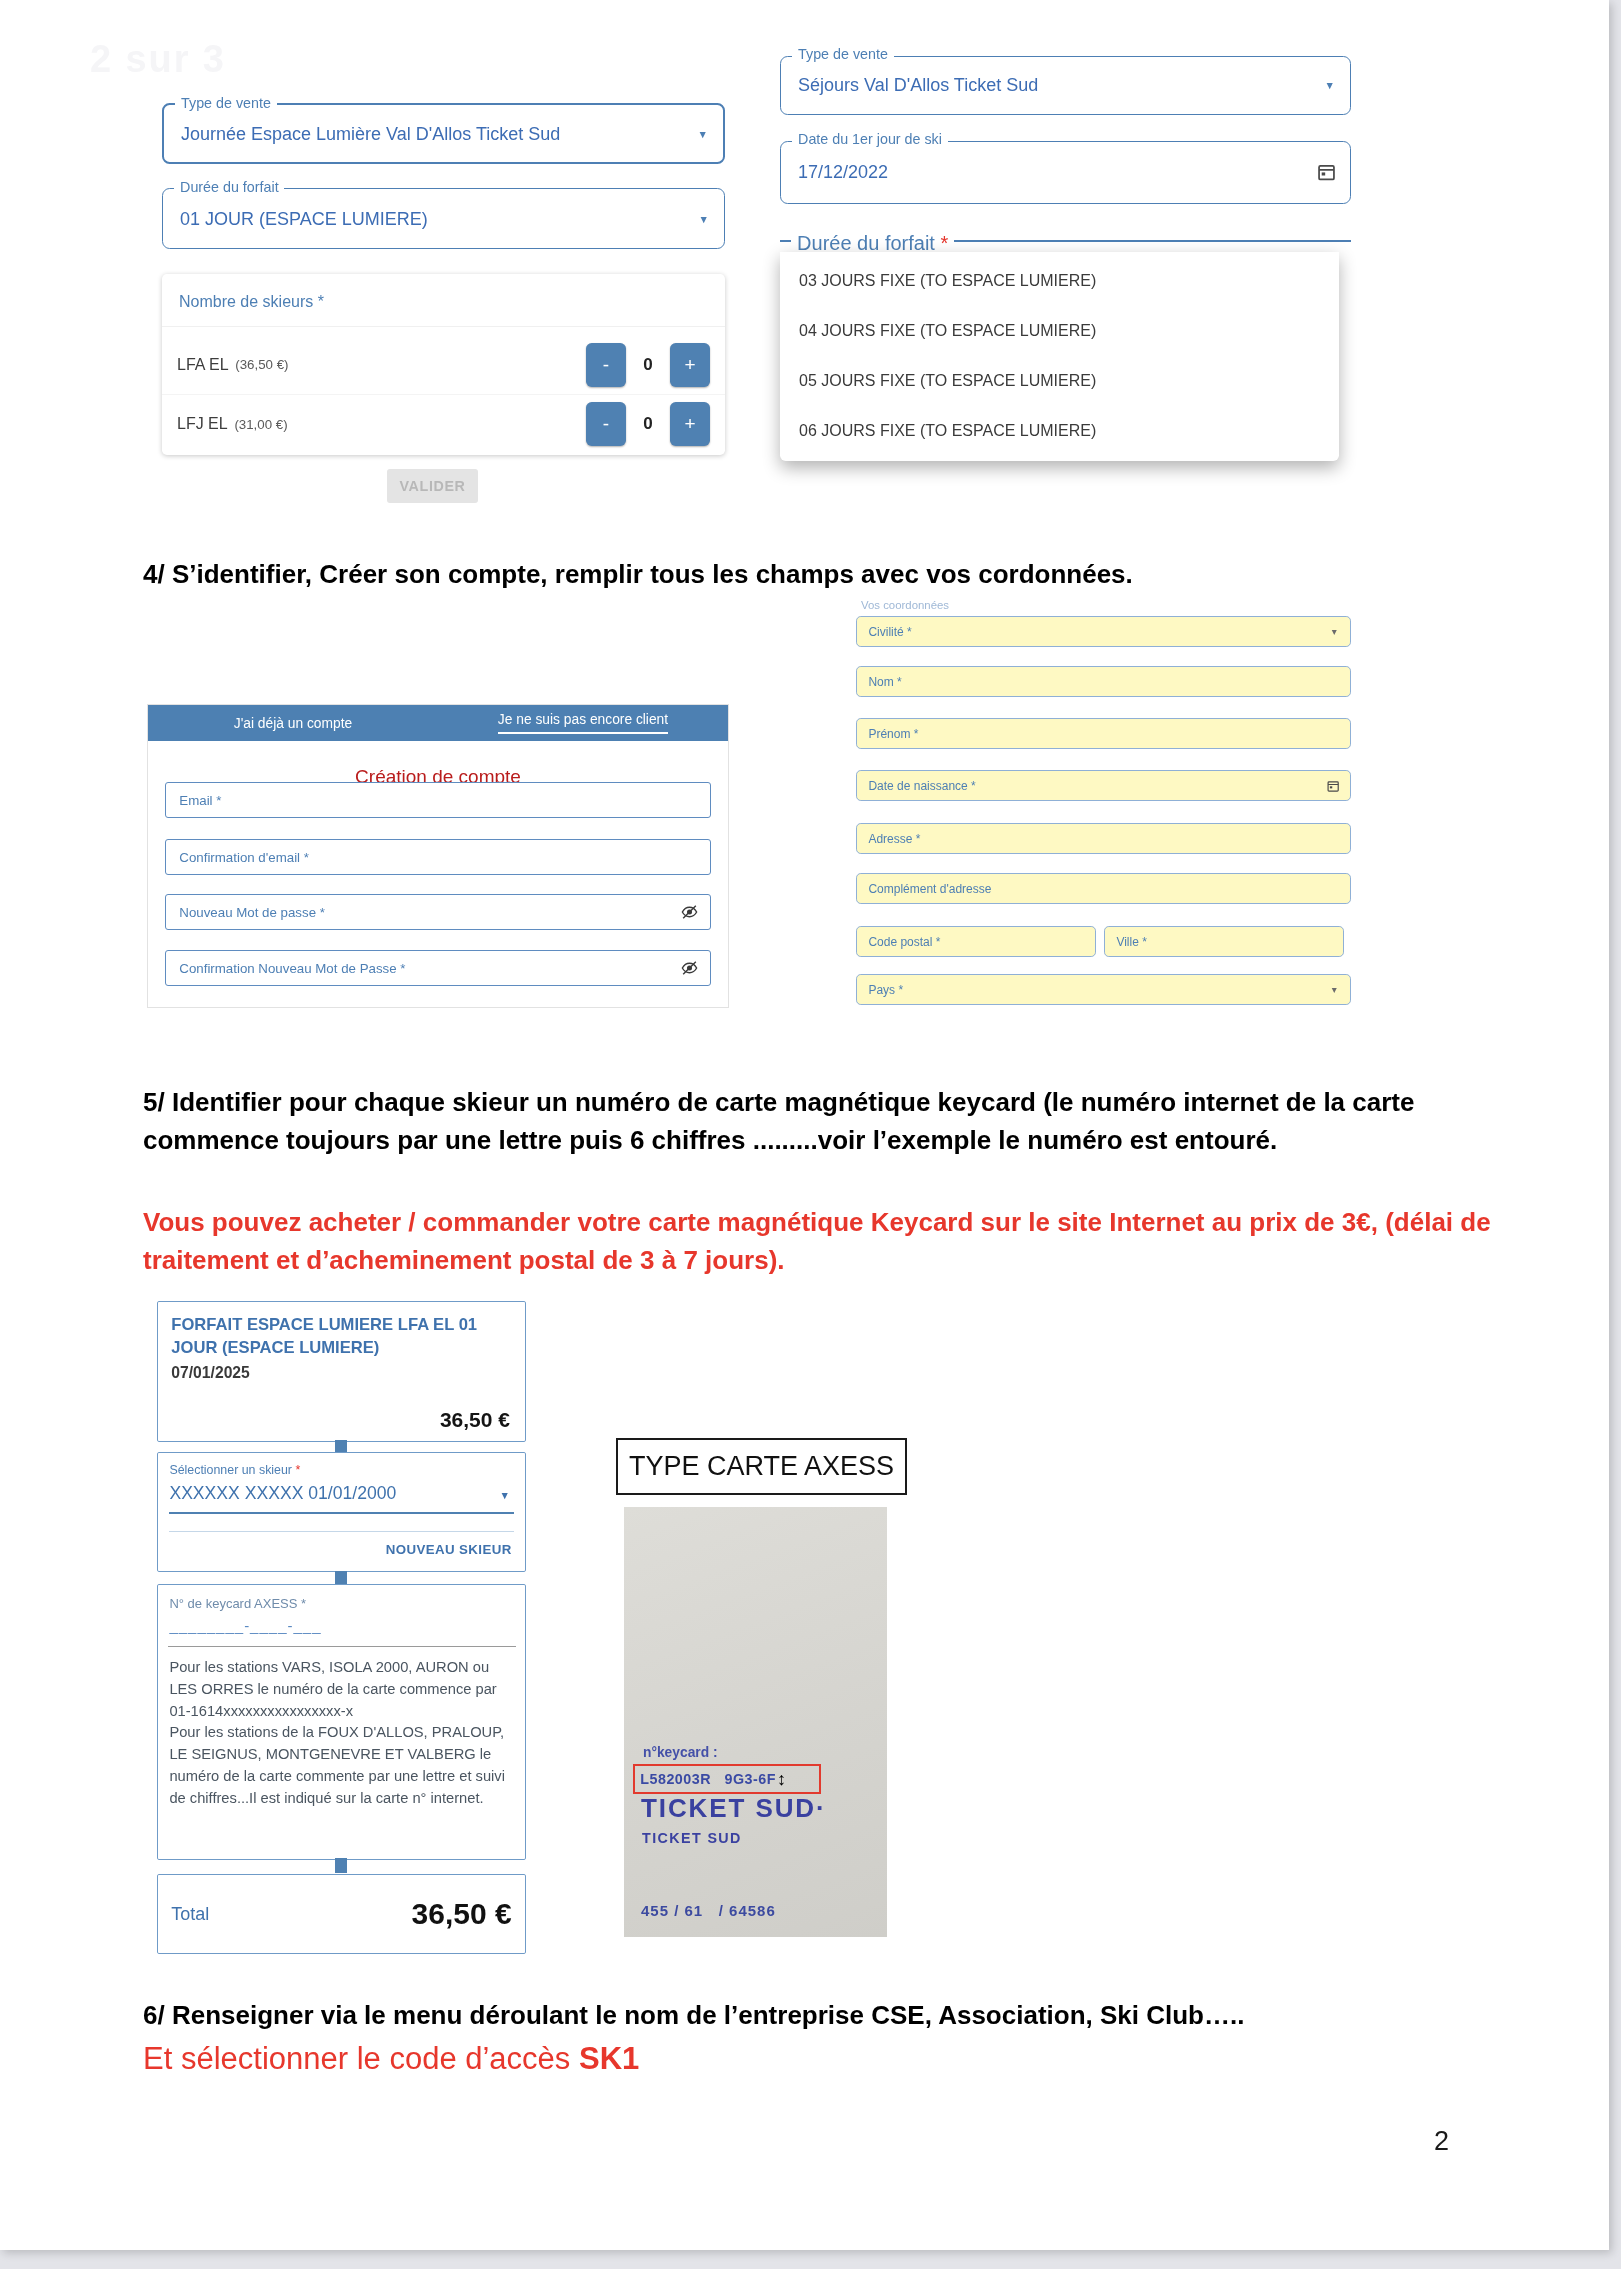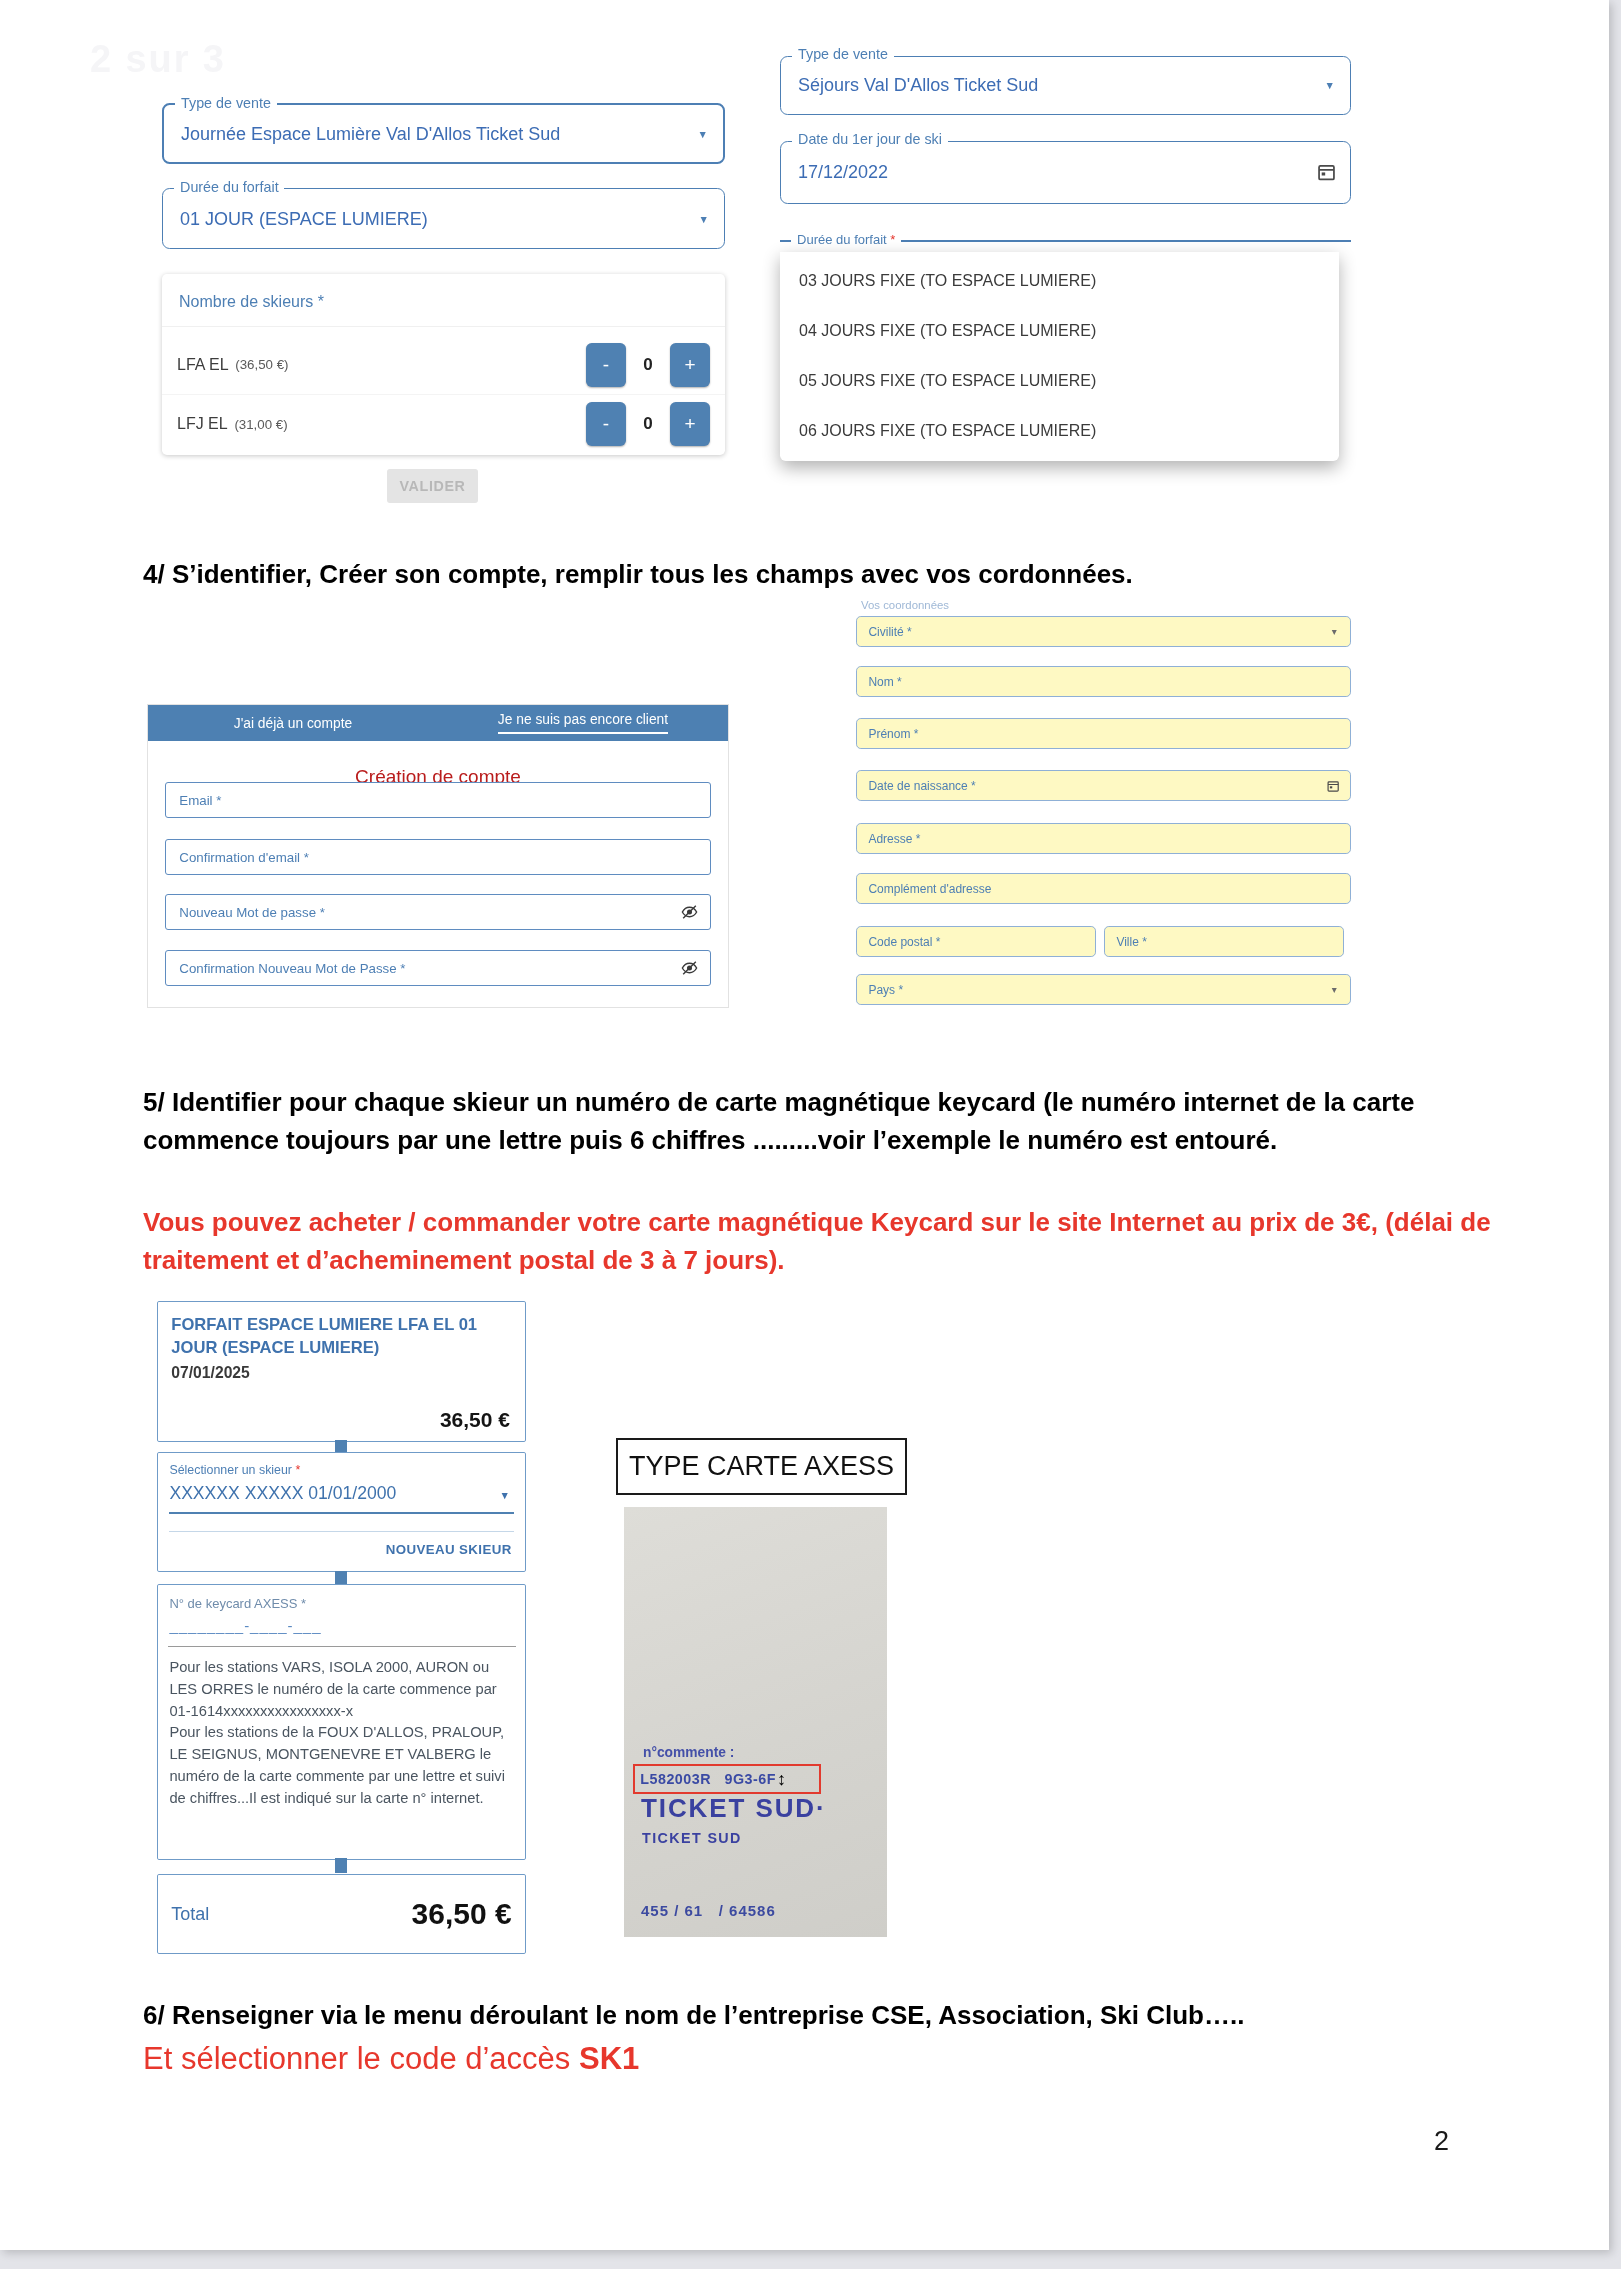--- a/index.html
+++ b/index.html
@@ -24,21 +24,21 @@
   .ski-row{position:absolute;left:0;right:0;height:59px;display:flex;align-items:center;padding:0 15px}
   .ski-name{font-size:16px;color:#3d3d3d}
   .ski-price{font-size:13.3px;color:#5a5a5a;margin-left:6.7px}
   .flex-sp{flex:1}
   .step-btn{width:40px;height:44px;border-radius:5.7px;background:#4f81b2;color:#fff;font-size:19px;display:flex;align-items:center;justify-content:center;box-shadow:0 1px 1.9px rgba(0,0,0,.3);cursor:pointer}
   .ski-count{width:44px;text-align:center;font-size:17px;font-weight:bold;color:#222}
   .valider{position:absolute;left:225px;top:412px;width:91px;height:34px;background:#e4e4e4;color:#b8b8b8;font-weight:bold;font-size:14.3px;display:flex;align-items:center;justify-content:center;border-radius:2.9px;letter-spacing:0.6px}
 
   
   .dd-line{position:absolute;top:9.5px;left:0;right:0;height:1.9px;background:#4d7fb4}
-  .dd-lbl{position:absolute;left:11.4px;top:1px;background:#fff;padding:0 5.7px;font-size:13px;color:#4d7fb4}
+  .dd-lbl{position:absolute;left:11.4px;top:1px;background:#fff;padding:0 5.7px;font-size:20px;color:#4d7fb4}
   .star{color:#e5342b}
   .dd-panel{position:absolute;top:223px;left:0;width:559px;background:#fff;border-radius:0 0 5.7px 5.7px;box-shadow:0 6.7px 17px rgba(0,0,0,.3);padding:4.8px 0}
   .dd-option{height:50px;line-height:50px;padding-left:19px;font-size:16px;color:#3a3a3a;white-space:nowrap;cursor:pointer}
   .dd-option.sel{background:#f0f0f0}
 
   
   .h-black{position:absolute;font-weight:bold;color:#000;font-size:26px;line-height:1.45}
   .h-red{position:absolute;font-weight:bold;color:#e7372c;font-size:26px;line-height:1.45}
 
   
@@ -284,21 +284,21 @@
   <div class="conn" style="top:1858px;height:15px"></div>
 
   <div class="bbox" style="top:1874px;height:80px">
     <span class="b-total-l">Total</span>
     <span class="b-total-v">36,50 €</span>
   </div>
 
   <div class="axess-title">TYPE CARTE AXESS</div>
 
   <div class="axess-card">
-    <span class="cx-lbl">n°commente :</span>
+    <span class="cx-lbl">n°keycard :</span>
     <div class="cx-red">
       <span class="cx-num">L582003R   9G3-6F</span>
       <span class="cx-cursor">↕</span>
     </div>
     <span class="cx-big">TICKET SUD·</span>
     <span class="cx-small">TICKET SUD</span>
     <span class="cx-serial">455 / 61   / 64586</span>
   </div>
 
   <div class="h-black" style="left:143px;top:1997px;width:1379px">6/ Renseigner via le menu déroulant le nom de l’entreprise CSE, Association, Ski Club…..</div>

